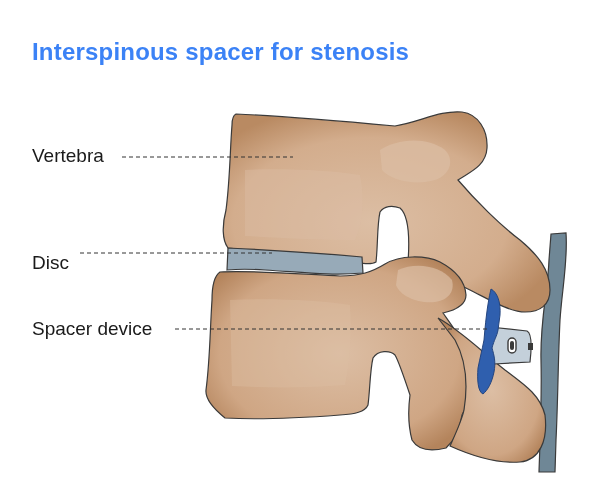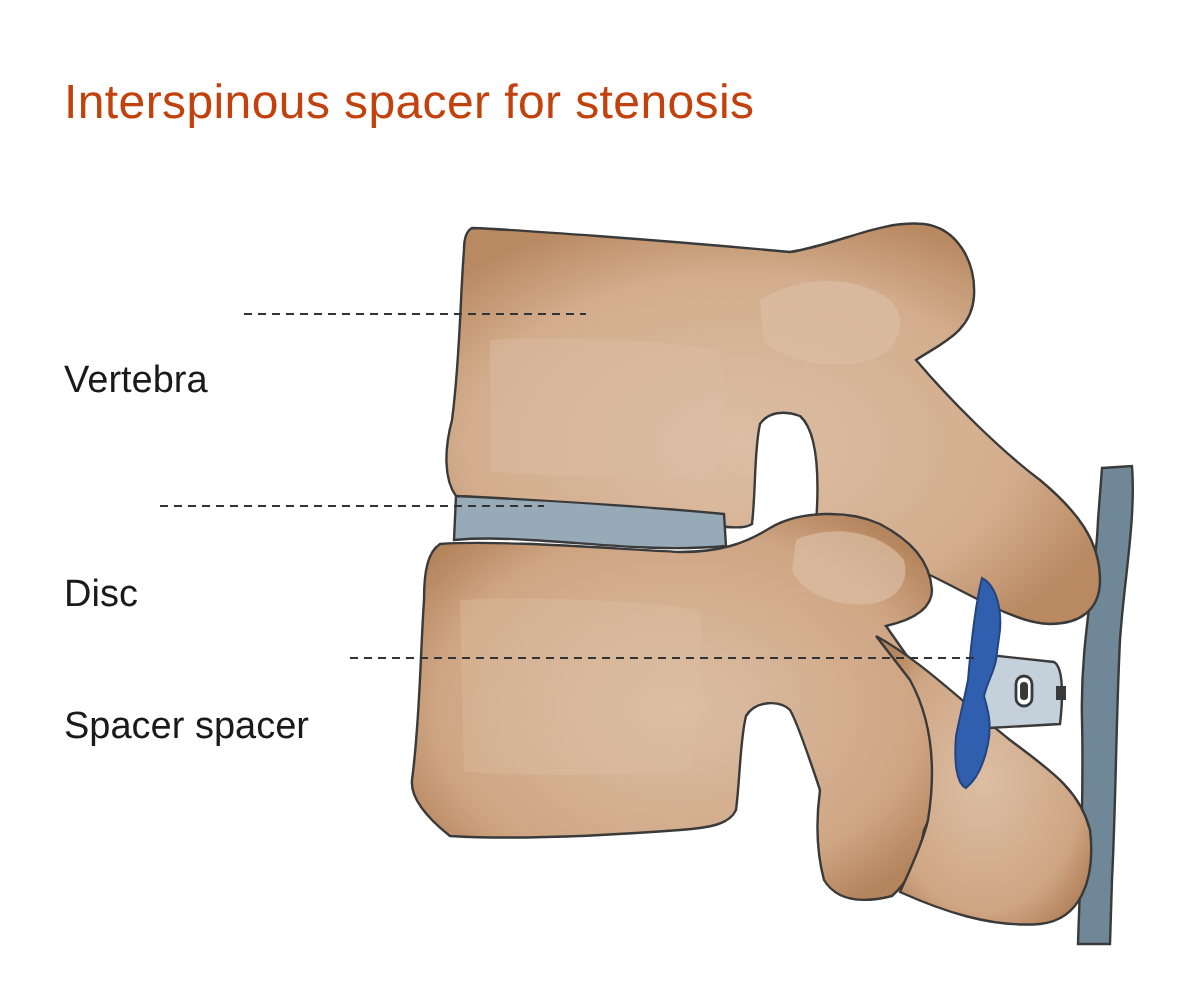--- a/index.html
+++ b/index.html
@@ -1,30 +1,30 @@
 <!DOCTYPE html>
 <html><head>
 <meta charset="utf-8">
 <style>
   html, body { margin: 0; padding: 0; background: #ffffff; }
   body { width: 600px; height: 500px; position: relative; overflow: hidden; font-family: "Liberation Sans", "DejaVu Sans", sans-serif; }
-  .title { position: absolute; left: 32px; top: 38px; font-size: 24px; font-weight: normal; color: #c2410c; letter-spacing: 0.2px; white-space: nowrap; }
-  .label { position: absolute; left: 32px; font-size: 19px; color: #1a1a1a; white-space: nowrap; margin-top: 35px; }
+  .title { position: absolute; left: 32px; top: 38px; font-size: 24px; font-weight: bold; color: #3b82f6; letter-spacing: 0.2px; white-space: nowrap; }
+  .label { position: absolute; left: 32px; font-size: 19px; color: #1a1a1a; white-space: nowrap; }
   .lbl-vertebra { top: 145px; }
   .lbl-disc { top: 252px; }
   .lbl-spacer { top: 318px; }
   svg.art { position: absolute; left: 0; top: 0; }
 </style>
 </head>
 <body>
 
 <div class="title">Interspinous spacer for stenosis</div>
 <div class="label lbl-vertebra">Vertebra</div>
 <div class="label lbl-disc">Disc</div>
-<div class="label lbl-spacer">Spacer spacer</div>
+<div class="label lbl-spacer">Spacer device</div>
 
 <svg class="art" width="600" height="500" viewBox="0 0 600 500">
   <defs>
     <radialGradient id="boneGradA" cx="0.45" cy="0.55" r="0.6">
       <stop offset="0" stop-color="#dcbea4"></stop>
       <stop offset="0.7" stop-color="#d3ad8d"></stop>
       <stop offset="1" stop-color="#b98a62"></stop>
     </radialGradient>
     <radialGradient id="boneGradB" cx="0.5" cy="0.5" r="0.6">
       <stop offset="0" stop-color="#dcbea4"></stop>

